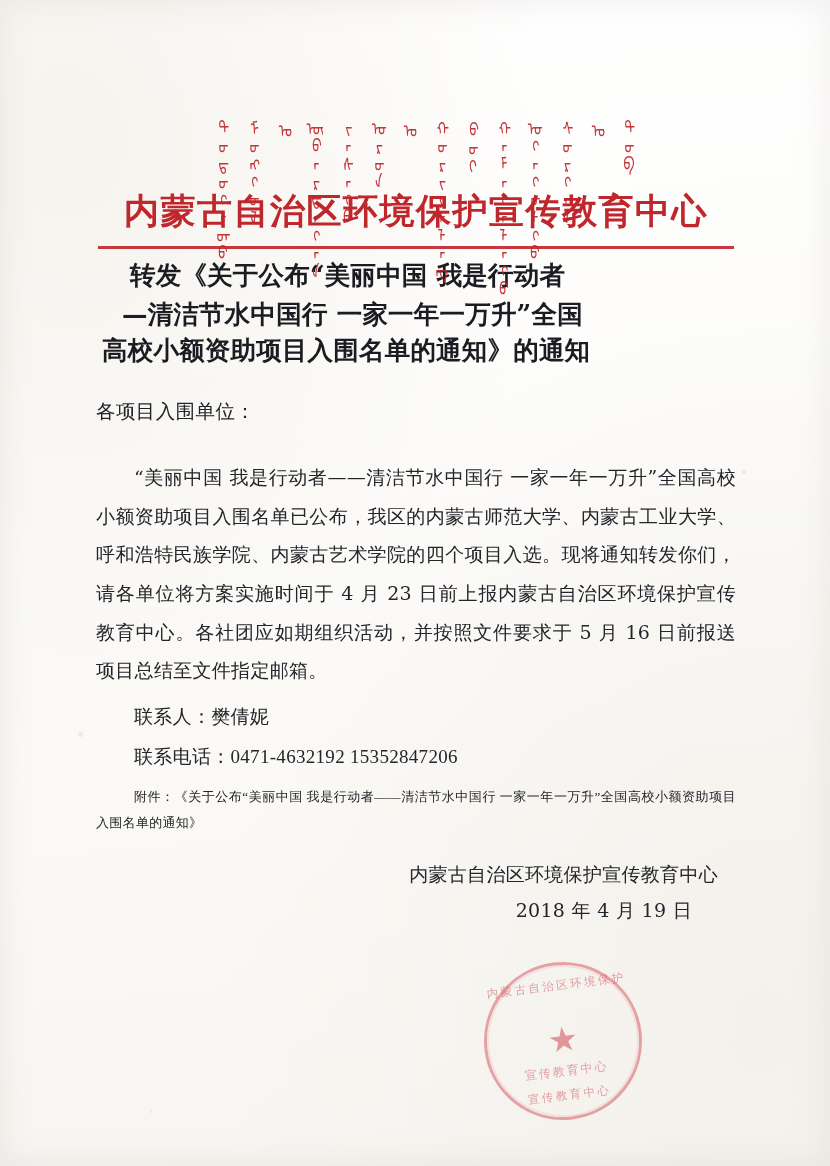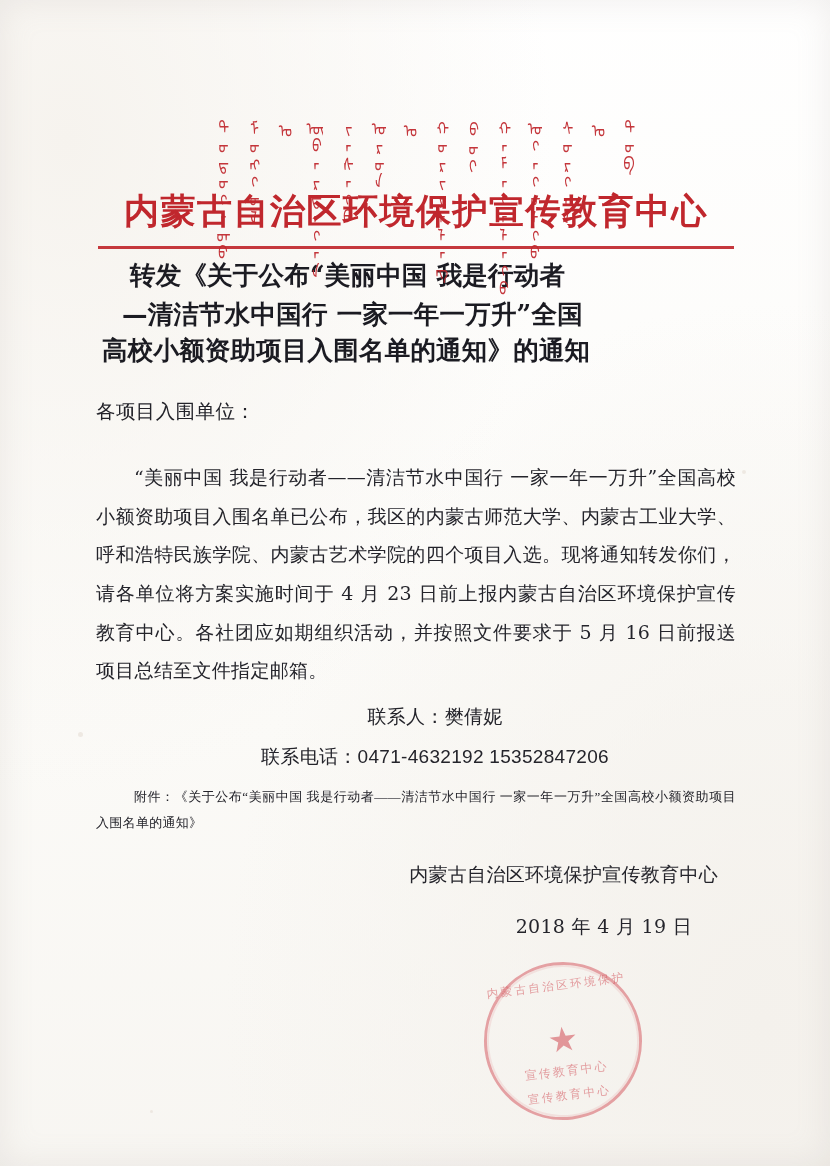--- a/index.html
+++ b/index.html
@@ -108,24 +108,23 @@
     line-height: 2.03;
     text-align: justify;
     font-family: "DejaVu Serif", serif;
     letter-spacing: .3px;
     text-indent: 38px;
   }
   .contact-line {
     margin-top: 14px;
     font-size: 19px;
     color: #24242b;
-    font-family: Liberation Sans, sans-serif;
+    font-family: Liberation Serif, serif;
     letter-spacing: .3px;
     text-indent: 38px;
-    text-align: center;
   }
   .attach-para {
     margin-top: 14px;
     font-size: 13px;
     color: #24242b;
     line-height: 2.03;
     text-align: justify;
     font-family: Liberation Serif, serif;
     letter-spacing: .3px;
     text-indent: 38px;
@@ -136,21 +135,21 @@
     text-align: right;
     font-size: 19px;
     color: #24242b;
     font-family: "DejaVu Serif", serif;
     letter-spacing: .3px;
     padding-right: 18px;
     position: relative;
     z-index: 3;
   }
   .signature .sig-org { display: block; }
-  .signature .sig-date { display: block; margin-top: 26px; padding-right: 26px; }
+  .signature .sig-date { display: block; margin-top: 10px; padding-right: 26px; }
 
   
   .seal {
     position: absolute;
     left: 484px;
     top: 962px;
     width: 152px;
     height: 152px;
     border-radius: 50%;
     border: 3px solid rgba(204,50,60,0.55);

